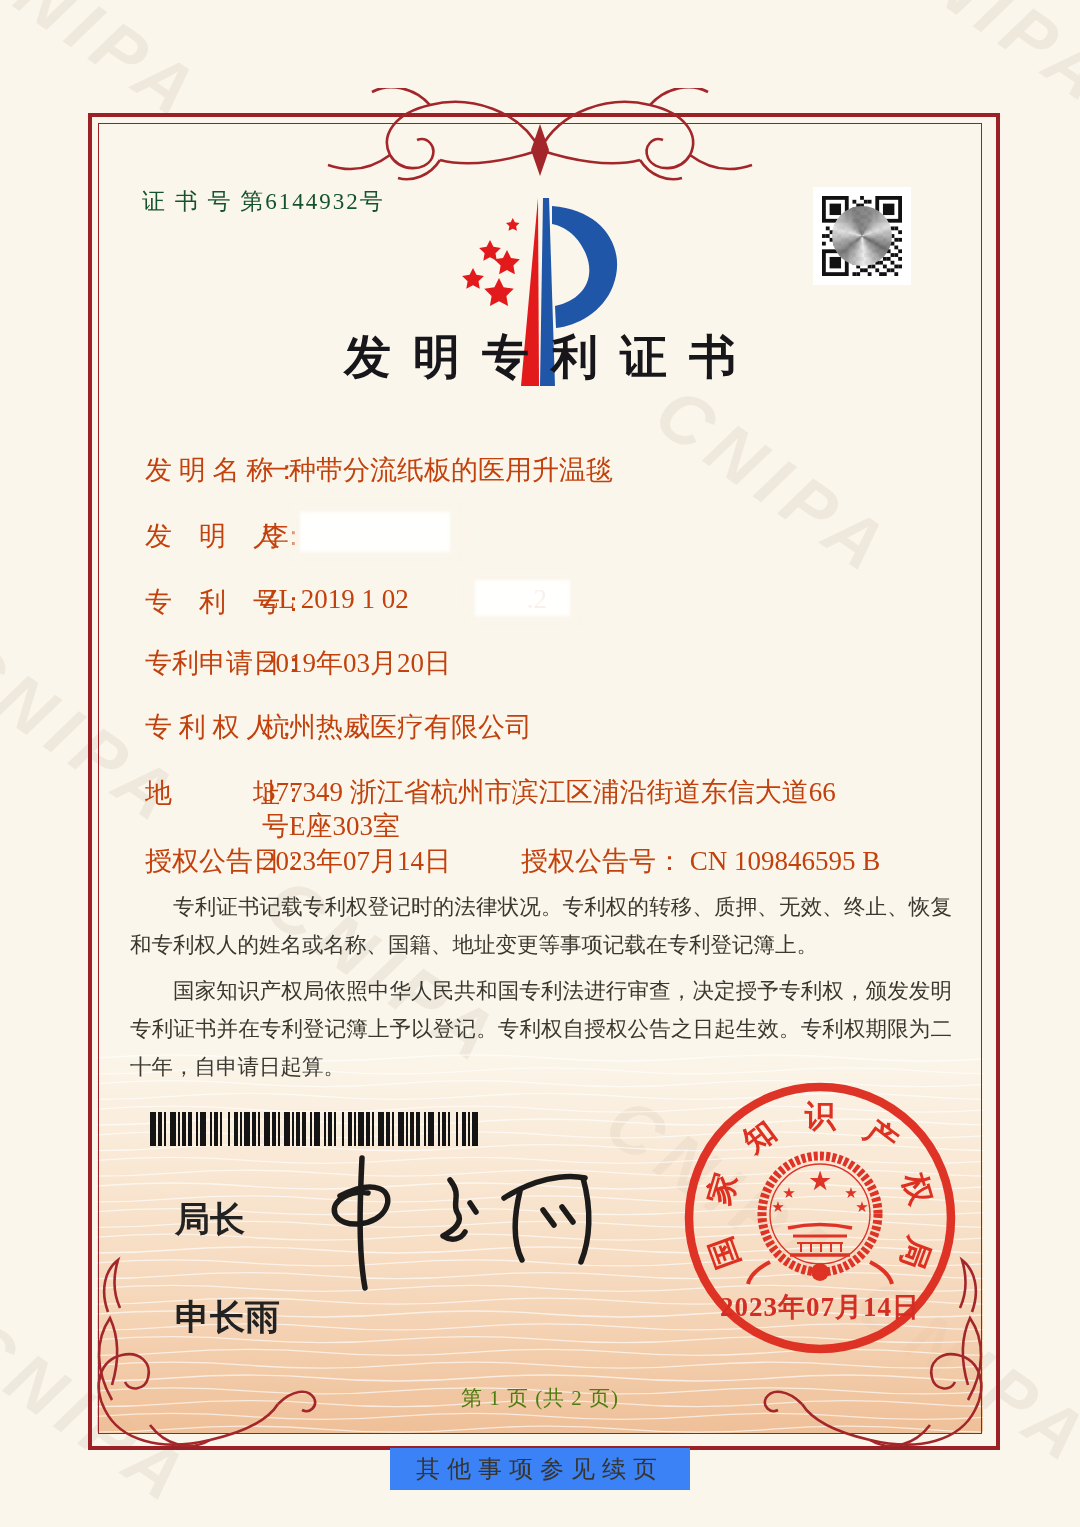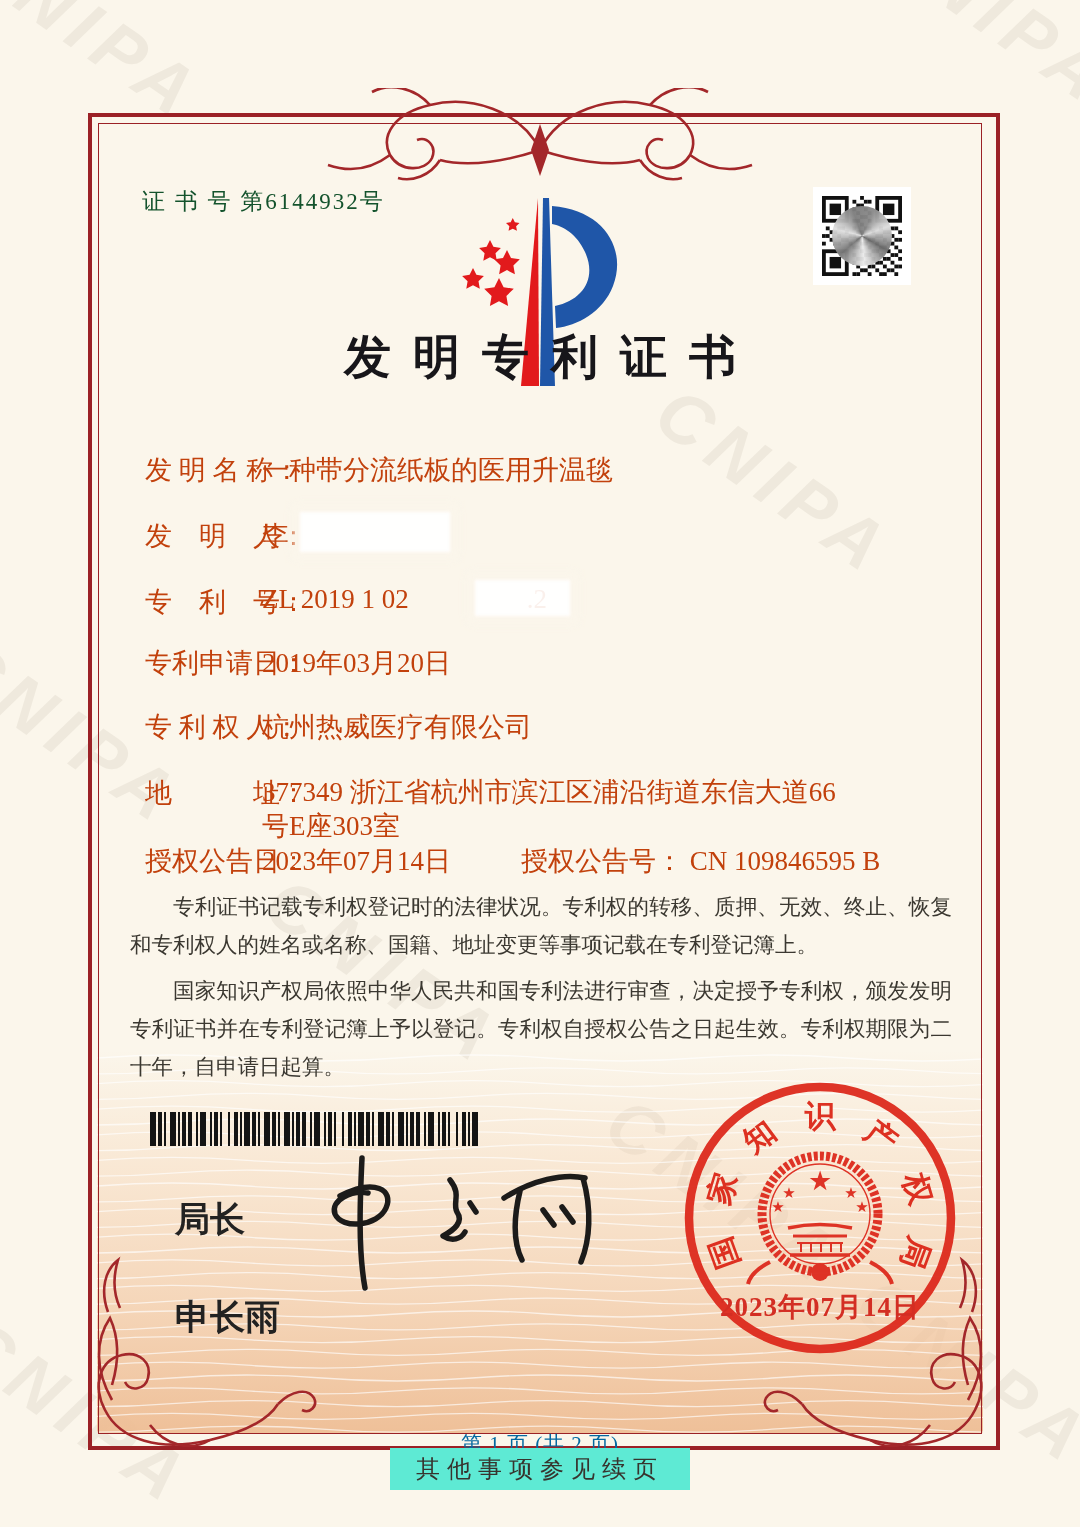--- a/index.html
+++ b/index.html
@@ -56,23 +56,23 @@
   .dtitle,.dname{position:absolute;left:175px;z-index:3;
     font-family:"Liberation Sans","DejaVu Sans",sans-serif;font-weight:bold;font-size:35px;color:#222;}
   .dtitle{top:1196px;}
   .dname{top:1294px;}
   .sig{left:280px;top:1148px;z-index:3;}
   .sig path{fill:none;stroke:#1c1b1a;stroke-width:5.5;stroke-linecap:round;stroke-linejoin:round;}
   
   .seal{left:676px;top:1074px;z-index:5;opacity:.95;}
   .seal text{font-family:"Liberation Serif","DejaVu Serif",serif;}
   
-  .pageinfo{left:0;top:1384px;width:1080px;text-align:center;font-size:21px;color:#0369a1;z-index:3;letter-spacing:1px;margin-top:46px;}
+  .pageinfo{left:0;top:1384px;width:1080px;text-align:center;font-size:21px;color:#4d7c0f;z-index:3;letter-spacing:1px;}
   .contnote{left:0;top:1448px;width:1080px;text-align:center;z-index:3;}
-  .contnote span{display:inline-block;background:#5eead4;padding:5px 26px;font-size:24px;
+  .contnote span{display:inline-block;background:#3b82f6;padding:5px 26px;font-size:24px;
     letter-spacing:7px;color:#37342e;}
   
   .deco{z-index:3;}
   .deco path{fill:none;stroke:#a3272a;stroke-width:2.6;}
   .deco .fil{fill:#a3272a;stroke:none;}
   .logo{left:455px;top:188px;z-index:3;}
 </style>
 </head>
 <body>
 

